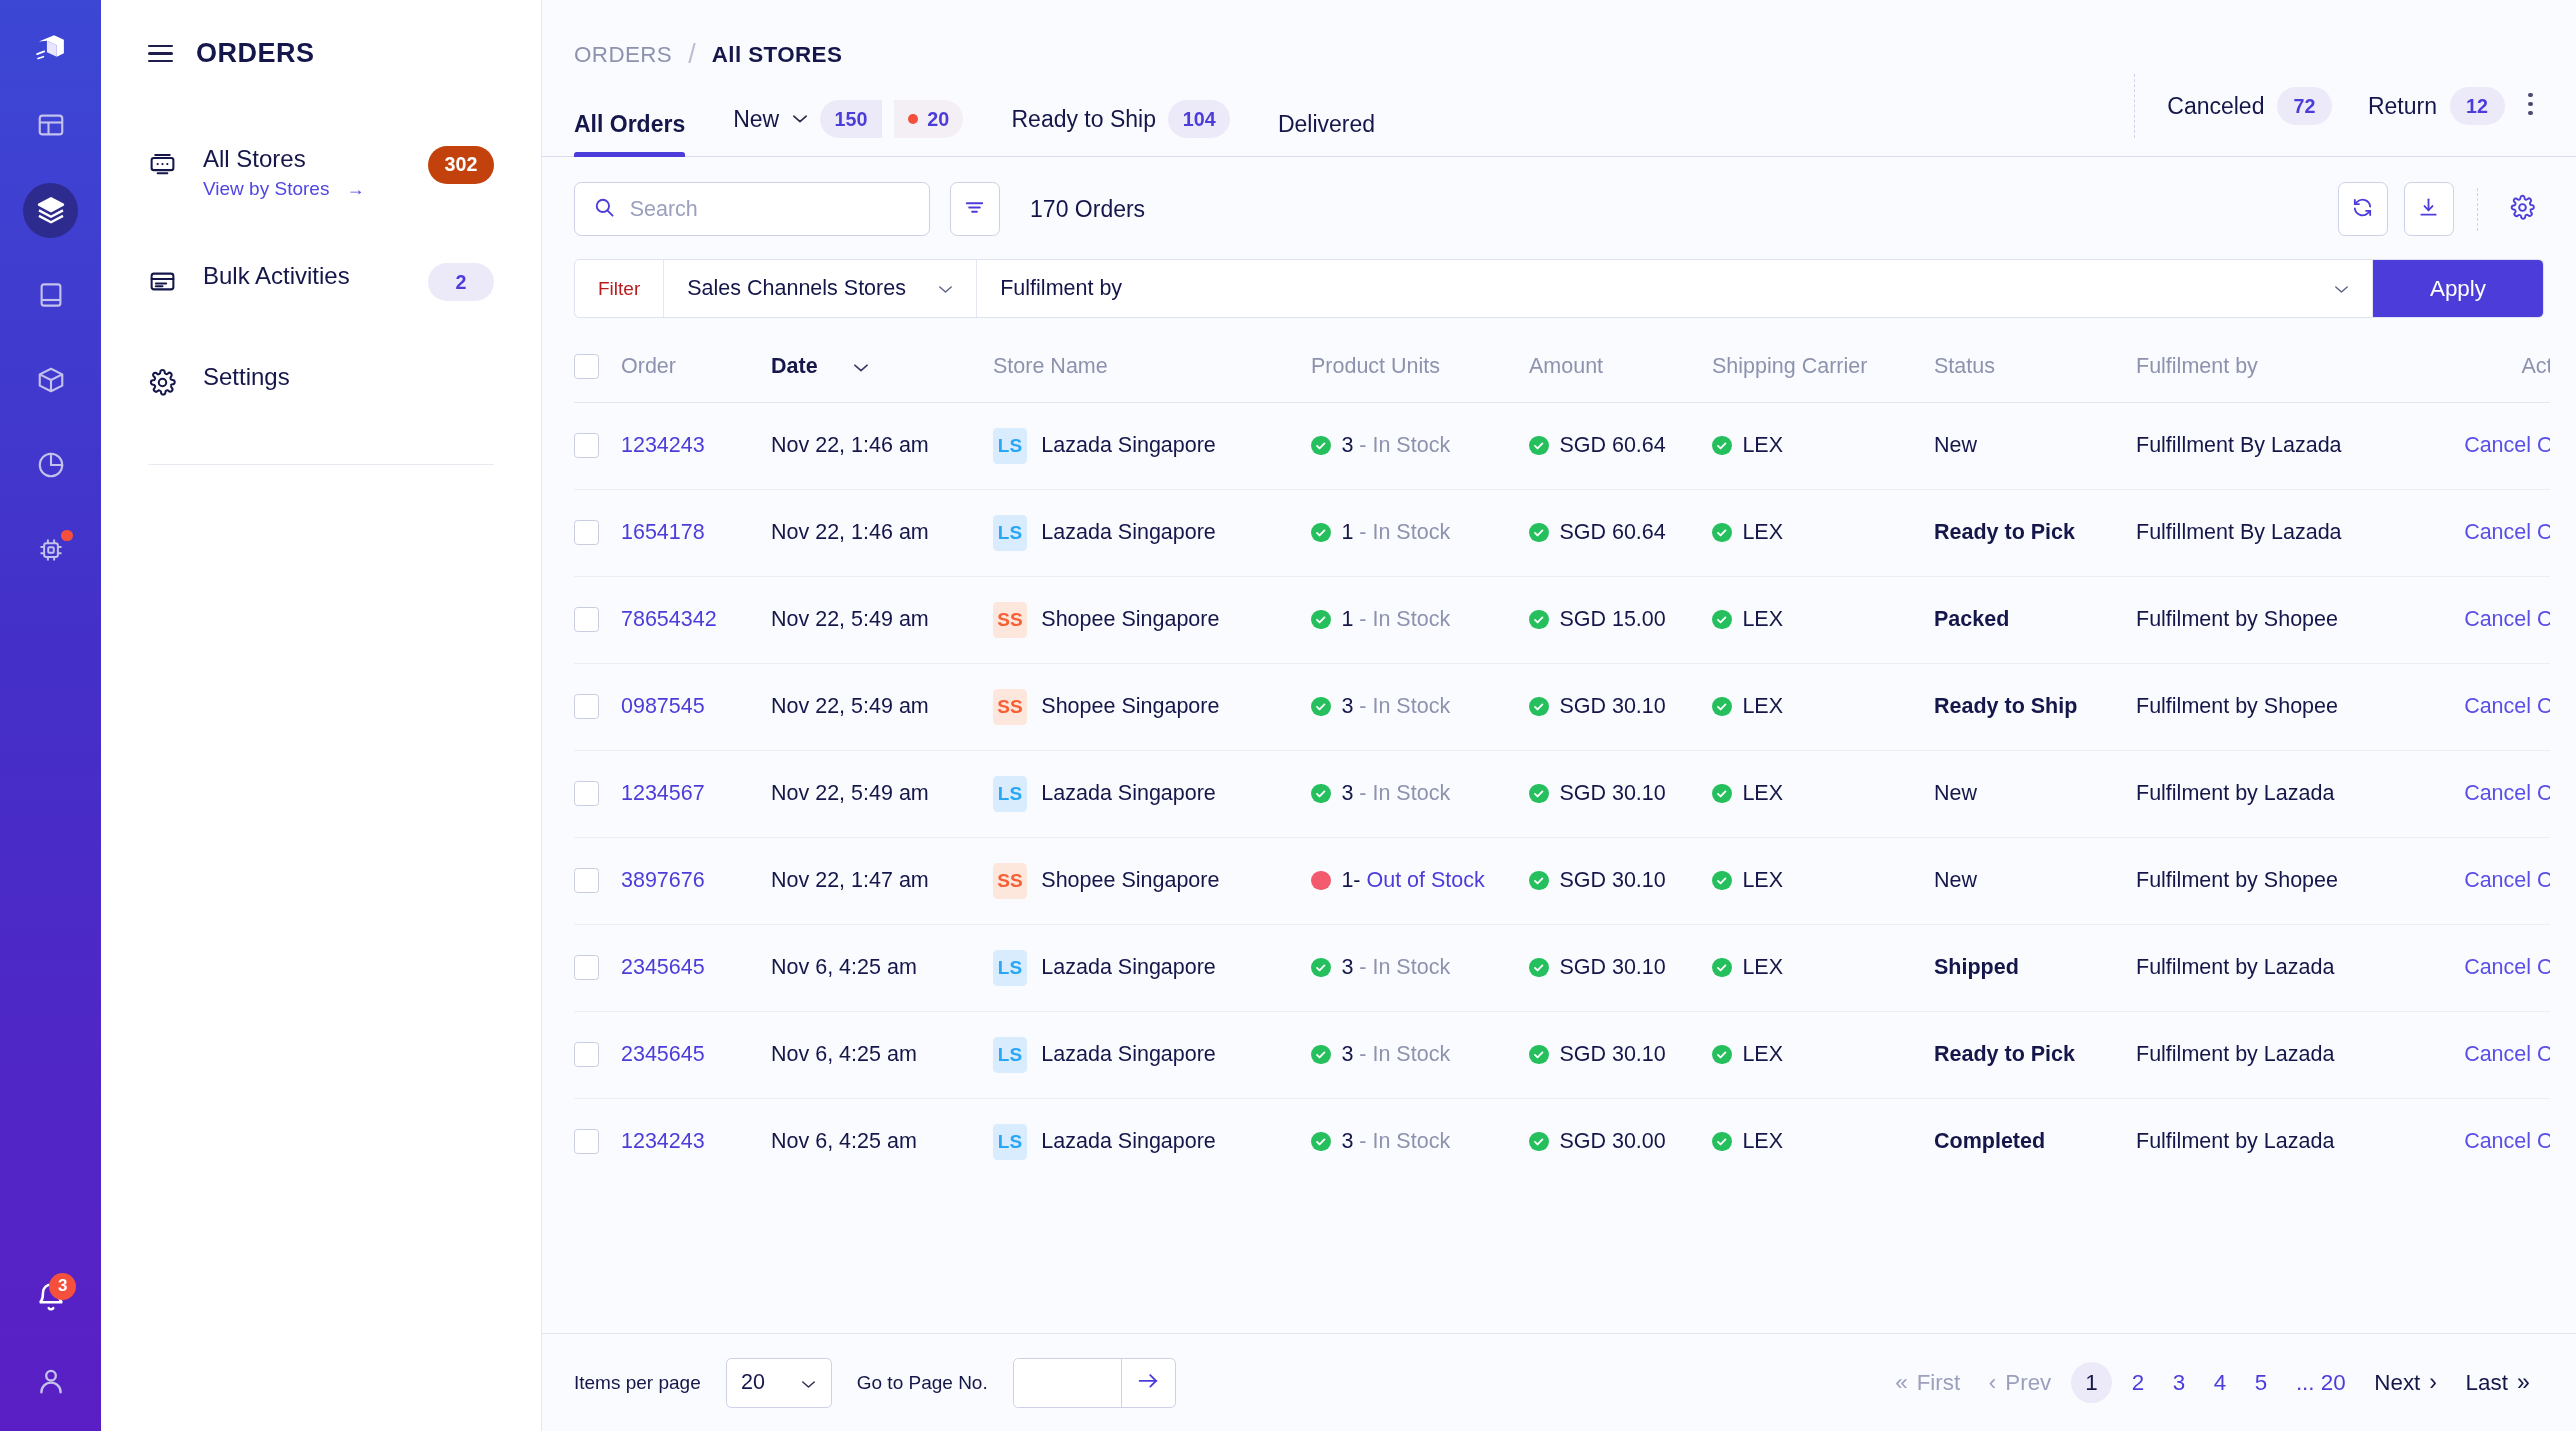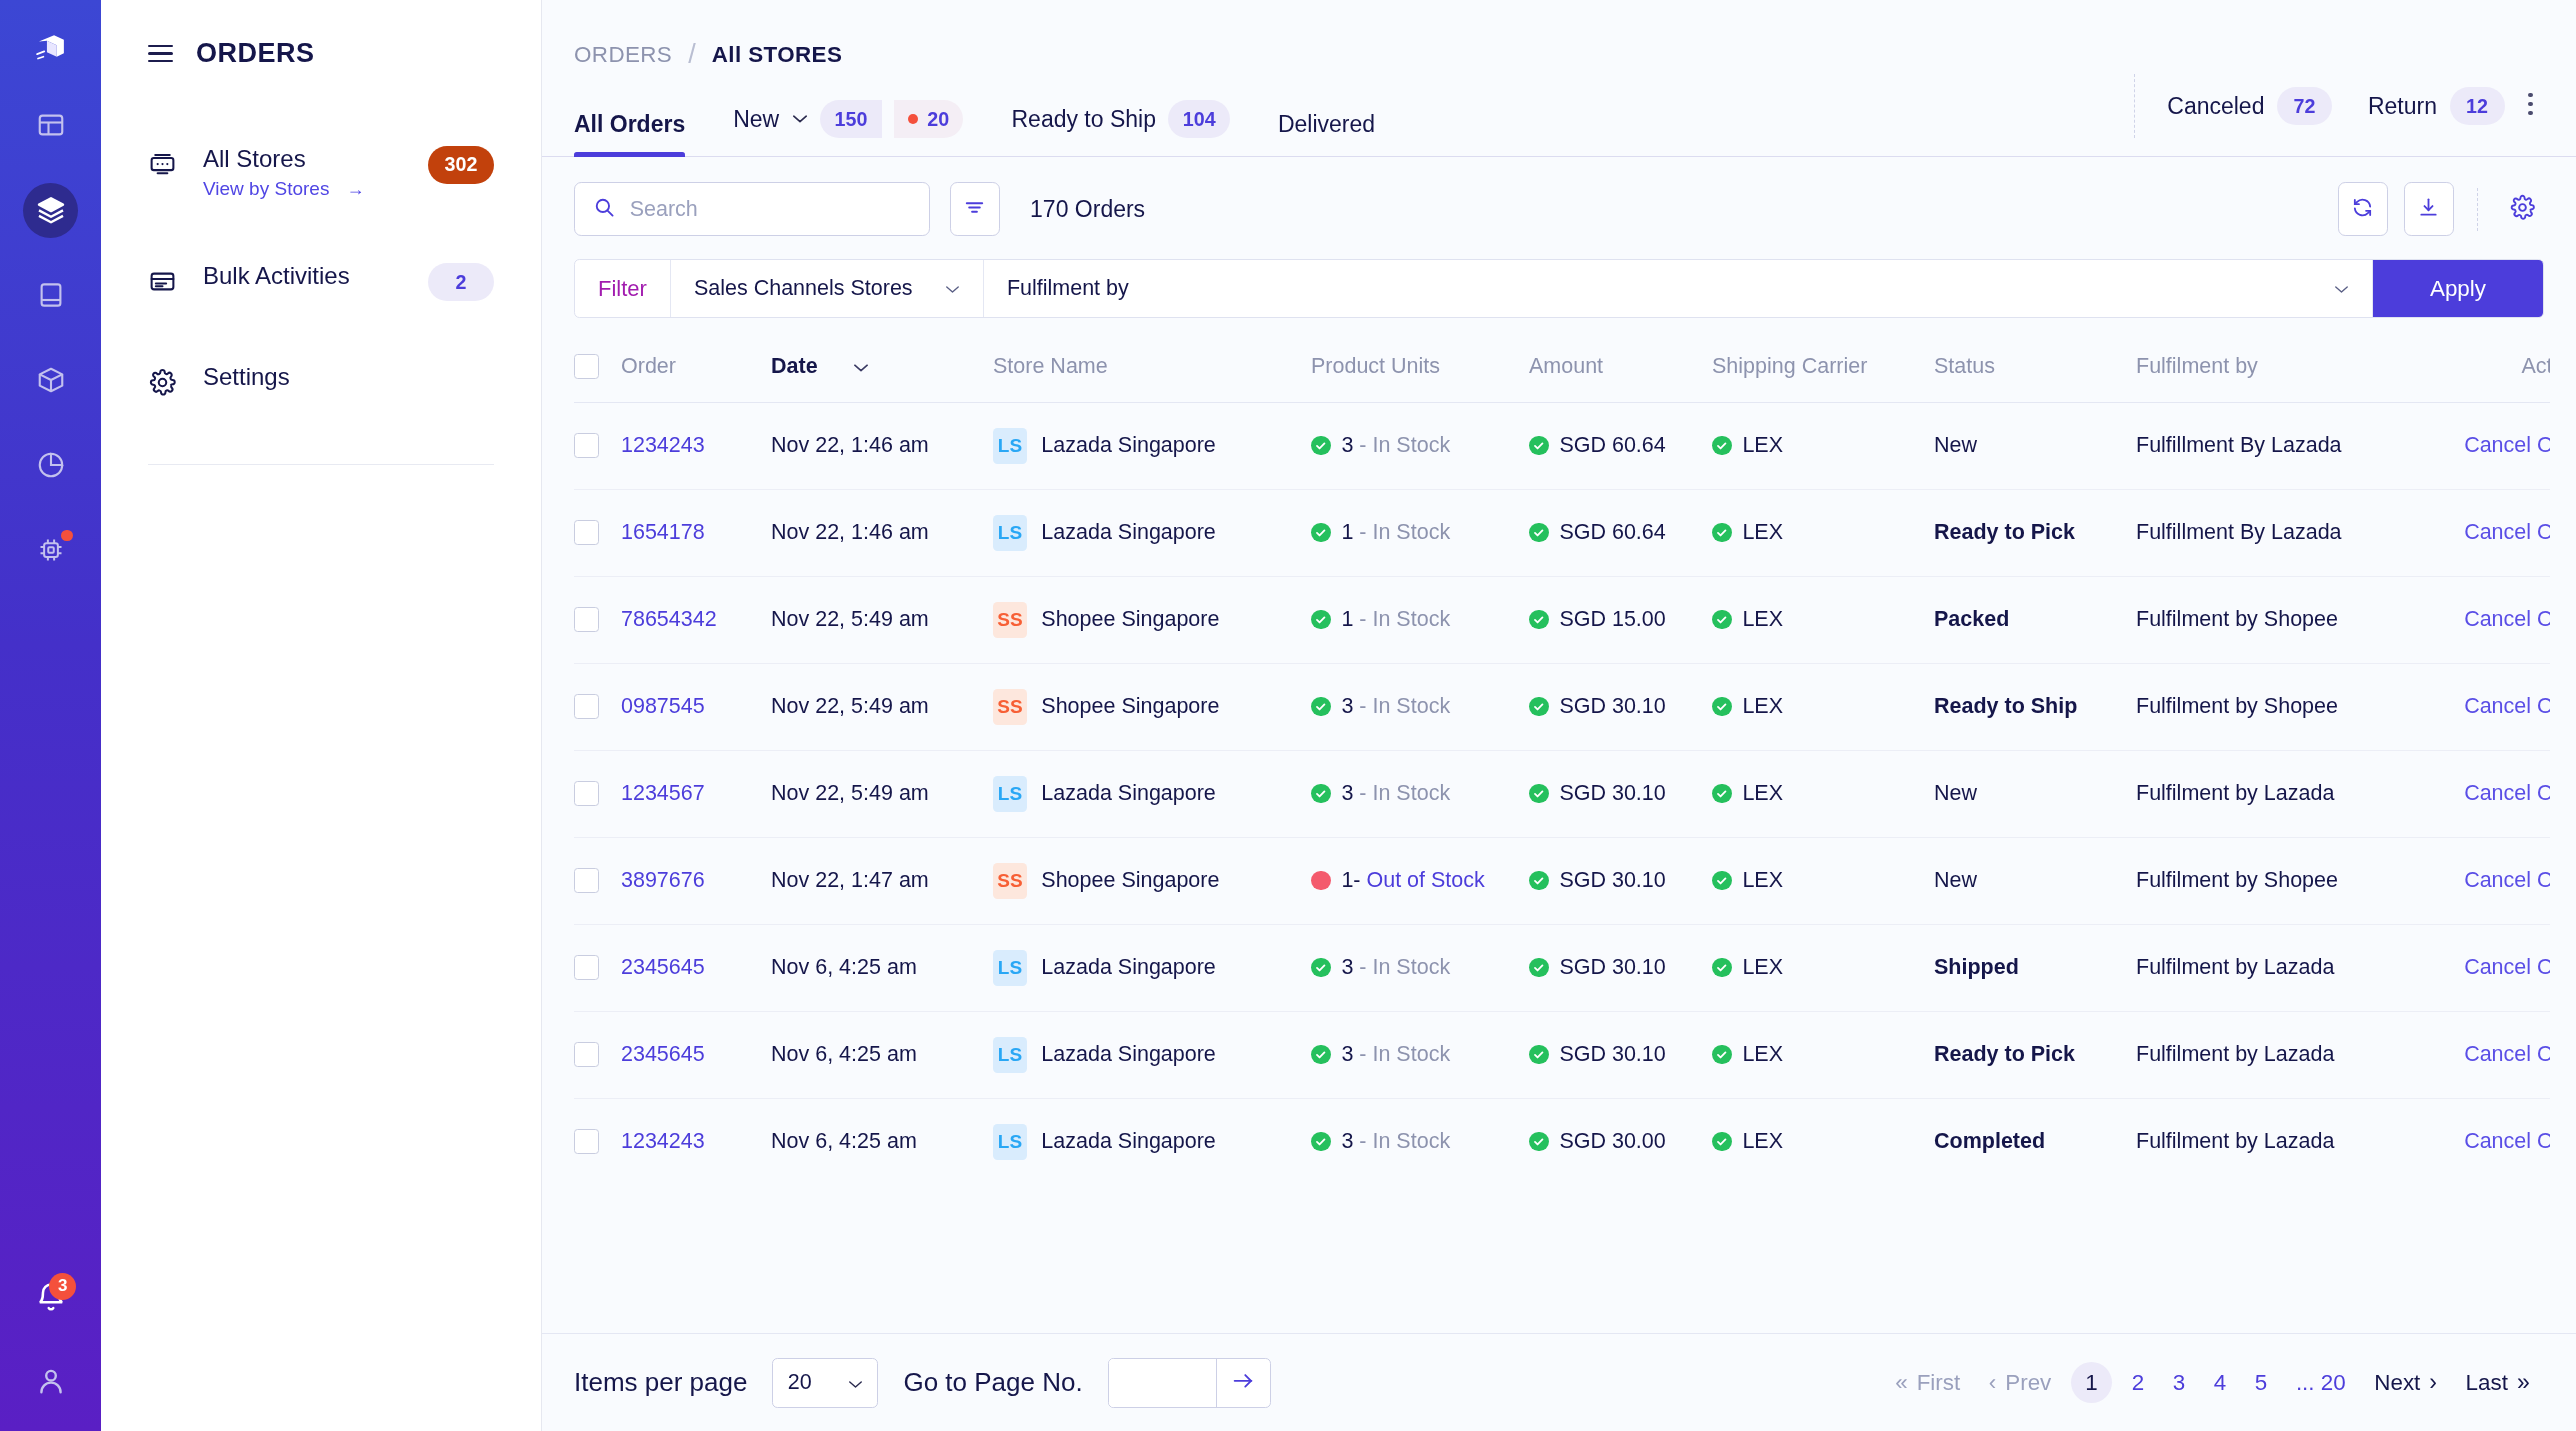--- a/index.html
+++ b/index.html
@@ -122,21 +122,21 @@
   .orders-count { font-size: 23px; color:#15164a; margin-left: 10.7px; }
   .toolbar-right { margin-left:auto; display:flex; align-items:center; gap: 16px; }
   .tb-vsep { width:0; height: 43px; border-left:1.8px dashed #cfd3e8; margin: 0 7.2px; }
   .gear-btn { width:43px;height:43px;display:flex;align-items:center;justify-content:center;cursor:pointer; }
 
   
   .filterbar {
     margin: 23px 32px 0 32px; height: 59px; background:#fff;
     border:0.9px solid #dfe2f0; border-radius:5.4px; display:flex; align-items:stretch; overflow:hidden;
   }
-  .filter-label { display:flex; align-items:center; padding: 0 23px; font-size: 22px; color:#a21caf; border-right:0.9px solid #e4e7f3; }
+  .filter-label { display:flex; align-items:center; padding: 0 23px; font-size: 19px; color:#b91c1c; border-right:0.9px solid #e4e7f3; }
   .filter-sel {
     display:flex; align-items:center; justify-content:space-between;
     padding: 0 23px; border-right:0.9px solid #e4e7f3; cursor:pointer; min-width: 0;
   }
   .filter-sel span { font-size: 21.5px; color:#15164a; white-space:nowrap; }
   .filter-sel .cv { color:#5a5f85; font-size: 18px; margin-left: 30px; }
   .f1 { flex: 0 0 313px; }
   .f2 { flex: 0 0 487px; }
   .f3 { flex: 0 0 429px; }
   .f4 { flex: 1 1 auto; }
@@ -188,21 +188,21 @@
   .status-txt { font-weight: 700; }
   .status-txt.reg { font-weight: 400; }
   .cancel-link { color:#5a4ee6; cursor:pointer; }
   .th-caret { color:#3a3a63; font-size: 17px; margin-left: 29px; }
 
   
   .footer {
     height: 98px; flex: 0 0 98px; background:#f9fbfe; border-top:0.9px solid #e4e7f3;
     display:flex; align-items:center; padding: 0 32px; gap: 25px;
   }
-  .ftxt { font-size: 26px; color:#15164a; }
+  .ftxt { font-size: 19px; color:#15164a; }
   .select-box {
     width: 106px; height: 50px; background:#fff; border:0.9px solid #cdd0e6; border-radius:5.4px;
     display:flex; align-items:center; justify-content:space-between; padding: 0 14.3px; cursor:pointer;
   }
   .select-box span { font-size: 21.5px; color:#15164a; }
   .goto-box { display:flex; align-items:stretch; height: 50px; border:0.9px solid #cdd0e6; border-radius:5.4px; overflow:hidden; background:#fff; }
   .goto-box input { width: 107px; border:none; outline:none; font-size:21.5px; padding: 0 12.5px; font-family:inherit; color:#15164a; }
   .goto-go { width: 54px; border-left:0.9px solid #cdd0e6; display:flex;align-items:center;justify-content:center;cursor:pointer; }
   .pager { margin-left:auto; display:flex; align-items:center; gap: 0; }
   .pg { font-size: 22.4px; color:#4c3ddb; padding: 0 14.3px; cursor:pointer; display:flex; align-items:center; gap:9px; }

